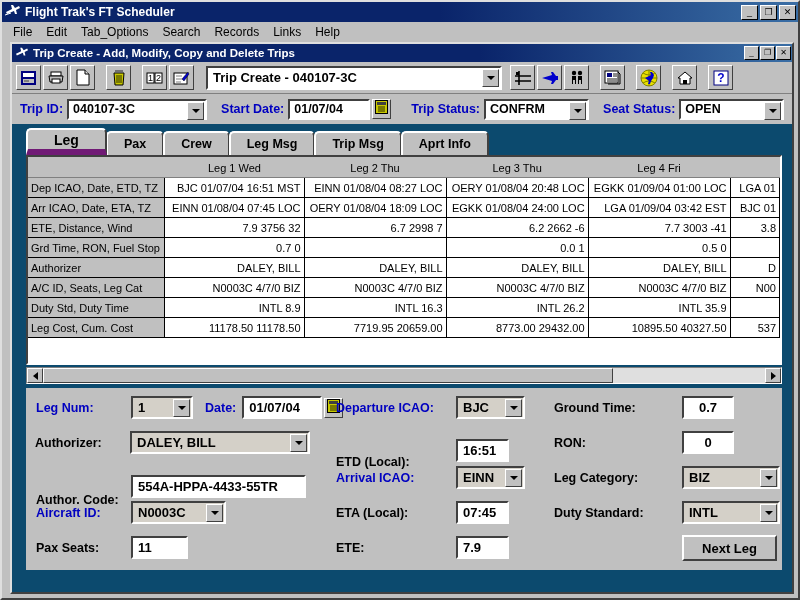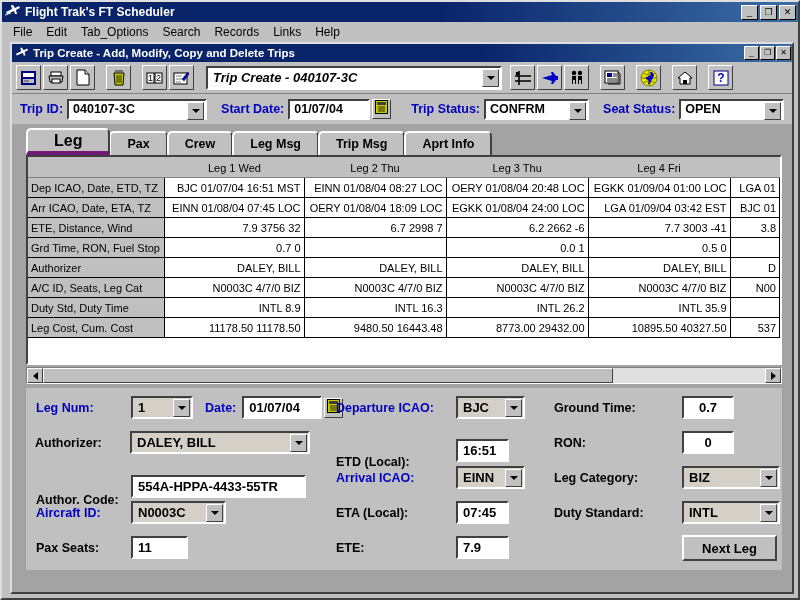--- a/index.html
+++ b/index.html
@@ -57,21 +57,21 @@
   .menubar .mi {
     font-size: 12px; color: #000;
     padding: 2px 7px;
     white-space: nowrap;
   }
 
   
   .mdi {
     position: absolute; left: 8px; top: 40px;
     width: 784px; height: 552px;
-    background: #a3a3a3;
+    background: #0c4a6e;
     border-left: 2px solid #dfdfdf;
     border-top: 2px solid #dfdfdf;
     border-right: 2px solid #404040;
     border-bottom: 2px solid #404040;
   }
   .mdi-title {
     height: 18px;
     background: linear-gradient(to right, #0a246a 0%, #0a246a 60%, #3a6ea5 100%);
     display: flex; align-items: center;
     color: #fff; padding: 0 1px 0 3px;
@@ -109,21 +109,20 @@
   .tbtn svg { display:block; }
 
   .tb-combo {
     width: 296px; height: 24px;
     margin-left: 10px; margin-right: 8px;
     background: #ffffff;
     border-left: 2px solid #404040; border-top: 2px solid #404040;
     border-right: 2px solid #ffffff; border-bottom: 2px solid #ffffff;
     display: flex; align-items: center;
     position: relative;
-    font-style: italic;
   }
   .tb-combo .val {
     font-size: 13px; font-weight: bold; color: #000;
     padding-left: 5px; white-space: nowrap;
   }
   .arrowbtn {
     position: absolute; right: 1px; top: 1px;
     width: 17px; height: 18px;
     background: #c0c0c0;
     border-left: 1px solid #ffffff; border-top: 1px solid #ffffff;
@@ -180,24 +179,24 @@
     border-right: 2px solid #404040;
     border-bottom: none;
     border-radius: 5px 5px 0 0;
     display: flex; align-items: center; justify-content: center;
     font-size: 12.5px; font-weight: bold; color: #000;
     margin-right: -1px;
     position: relative;
   }
   .tab.active {
     height: 27px;
-    font-size: 16px;
+    font-size: 14px;
     padding: 0 26px;
     z-index: 5;
-    border-bottom: 4px solid #701a75;
+    border-bottom: 6px solid #701a75;
   }
 
   
   .gridwrap {
     margin: 0 10px 0 14px;
     height: 210px;
     background: #ffffff;
     border-left: 2px solid #404040; border-top: 2px solid #404040;
     border-right: 2px solid #ffffff; border-bottom: 2px solid #ffffff;
     overflow: hidden;
@@ -615,21 +614,21 @@
           <td class="rowhdr">Duty Std, Duty Time</td>
           <td class="cell">INTL  8.9</td>
           <td class="cell">INTL  16.3</td>
           <td class="cell">INTL  26.2</td>
           <td class="cell">INTL  35.9</td>
           <td class="cell"></td>
         </tr>
         <tr>
           <td class="rowhdr">Leg Cost, Cum. Cost</td>
           <td class="cell">11178.50  11178.50</td>
-          <td class="cell">9480.50  16443.48</td>
+          <td class="cell">7719.95  20659.00</td>
           <td class="cell">8773.00  29432.00</td>
           <td class="cell">10895.50  40327.50</td>
           <td class="cell">537</td>
         </tr>
       </tbody>
         </table>
     </div>
 
     <div class="hscroll">
       <div class="sbtn">

